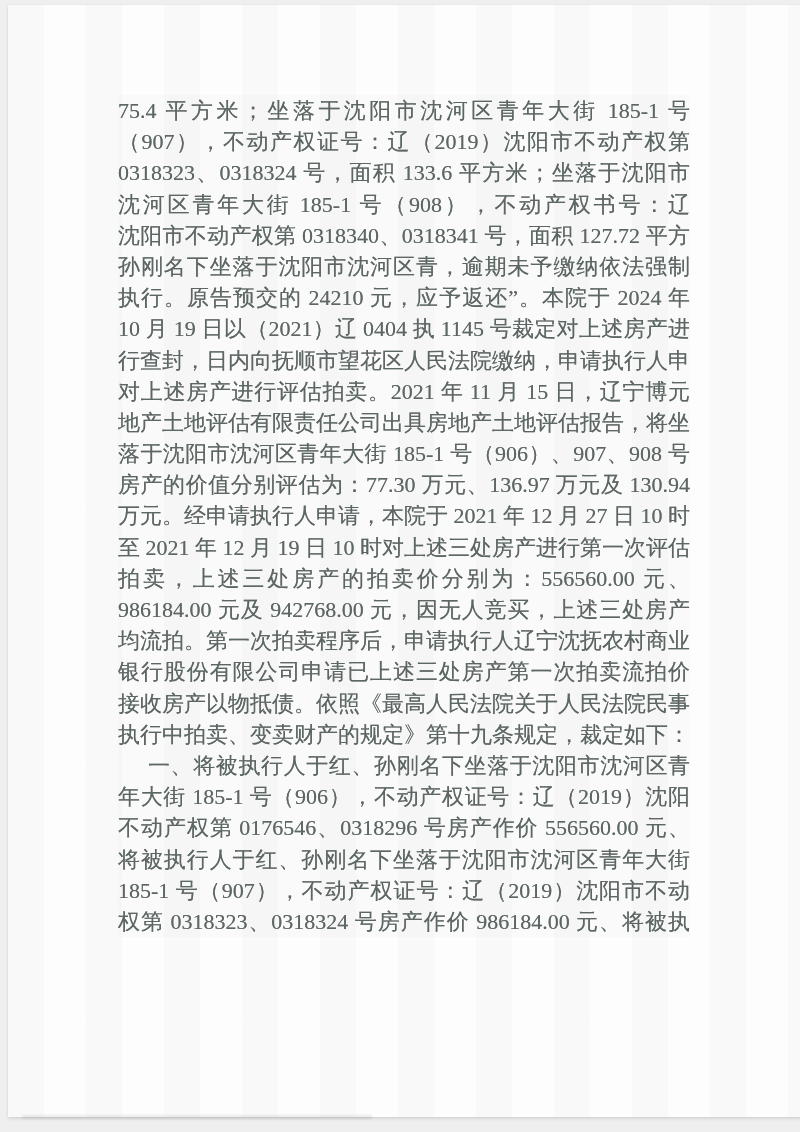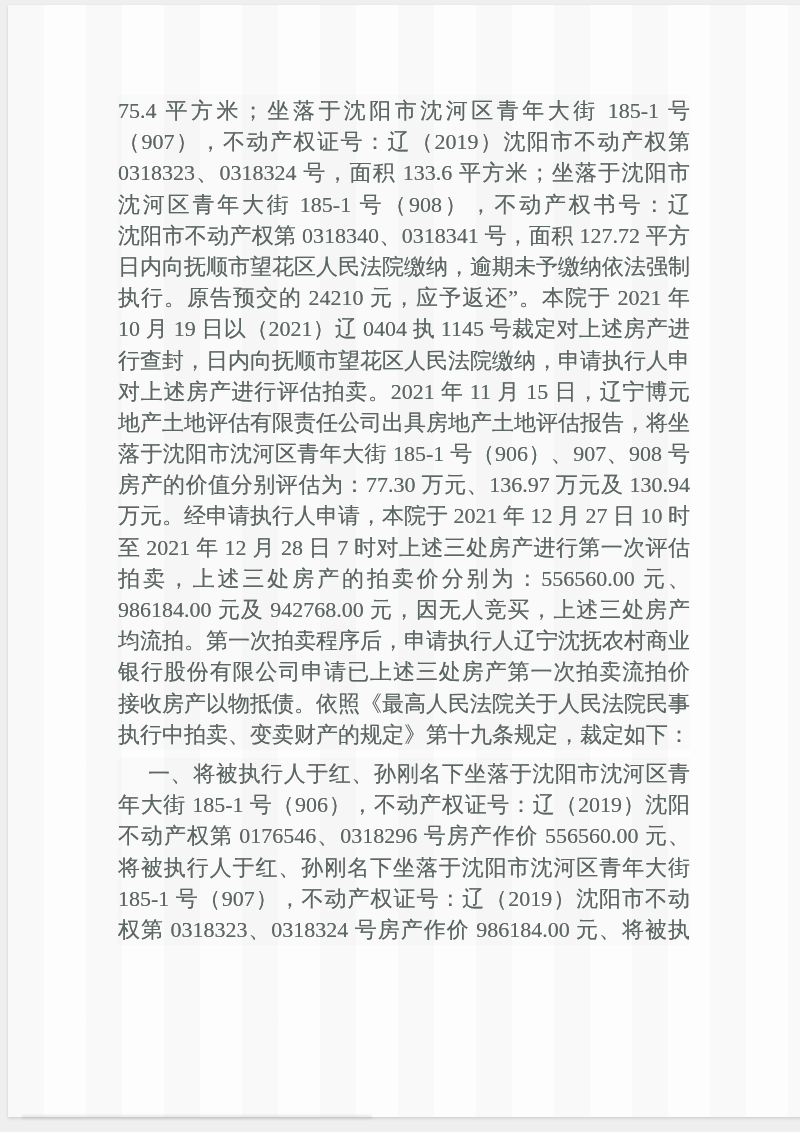--- a/index.html
+++ b/index.html
@@ -38,43 +38,43 @@
   }
   .line{
     height:31.2px;line-height:31.2px;
     font-size:22px;color:var(--ink);
     text-align:justify;text-align-last:justify;
     text-justify:inter-character;
     background:rgba(0,0,0,0.013);
     text-shadow:0 0 0.6px rgba(92,102,99,0.65);
     overflow:hidden;
   }
-  .line.indent{text-indent:30px;margin-top:8px;}
+  .line.indent{text-indent:30px;}
 </style>
 </head>
 <body>
 
 <div class="stage">
   <div class="paper">
     <div class="textblock">
         <div class="line">75.4 平方米；坐落于沈阳市沈河区青年大街 185-1 号</div>
         <div class="line">（907），不动产权证号：辽（2019）沈阳市不动产权第</div>
         <div class="line">0318323、0318324 号，面积 133.6 平方米；坐落于沈阳市</div>
         <div class="line">沈河区青年大街 185-1 号（908），不动产权书号：辽（2019）</div>
         <div class="line">沈阳市不动产权第 0318340、0318341 号，面积 127.72 平方</div>
-        <div class="line">日内向抚顺市望花区人民法院缴纳，逾期未予缴纳依法强制</div>
-        <div class="line">执行。原告预交的 24210 元，应予返还”。本院于 2021 年</div>
+        <div class="line">孙刚名下坐落于沈阳市沈河区青，逾期未予缴纳依法强制</div>
+        <div class="line">执行。原告预交的 24210 元，应予返还”。本院于 2024 年</div>
         <div class="line">10 月 19 日以（2021）辽 0404 执 1145 号裁定对上述房产进</div>
         <div class="line">行查封，日内向抚顺市望花区人民法院缴纳，申请执行人申请</div>
         <div class="line">对上述房产进行评估拍卖。2021 年 11 月 15 日，辽宁博元房</div>
         <div class="line">地产土地评估有限责任公司出具房地产土地评估报告，将坐</div>
         <div class="line">落于沈阳市沈河区青年大街 185-1 号（906）、907、908 号</div>
         <div class="line">房产的价值分别评估为：77.30 万元、136.97 万元及 130.94</div>
         <div class="line">万元。经申请执行人申请，本院于 2021 年 12 月 27 日 10 时</div>
-        <div class="line">至 2021 年 12 月 28 日 7 时对上述三处房产进行第一次评估</div>
+        <div class="line">至 2021 年 12 月 19 日 10 时对上述三处房产进行第一次评估</div>
         <div class="line">拍卖，上述三处房产的拍卖价分别为：556560.00 元、</div>
         <div class="line">986184.00 元及 942768.00 元，因无人竞买，上述三处房产</div>
         <div class="line">均流拍。第一次拍卖程序后，申请执行人辽宁沈抚农村商业</div>
         <div class="line">银行股份有限公司申请已上述三处房产第一次拍卖流拍价</div>
         <div class="line">接收房产以物抵债。依照《最高人民法院关于人民法院民事</div>
         <div class="line">执行中拍卖、变卖财产的规定》第十九条规定，裁定如下：</div>
         <div class="line indent">一、将被执行人于红、孙刚名下坐落于沈阳市沈河区青</div>
         <div class="line">年大街 185-1 号（906），不动产权证号：辽（2019）沈阳市</div>
         <div class="line">不动产权第 0176546、0318296 号房产作价 556560.00 元、</div>
         <div class="line">将被执行人于红、孙刚名下坐落于沈阳市沈河区青年大街</div>

